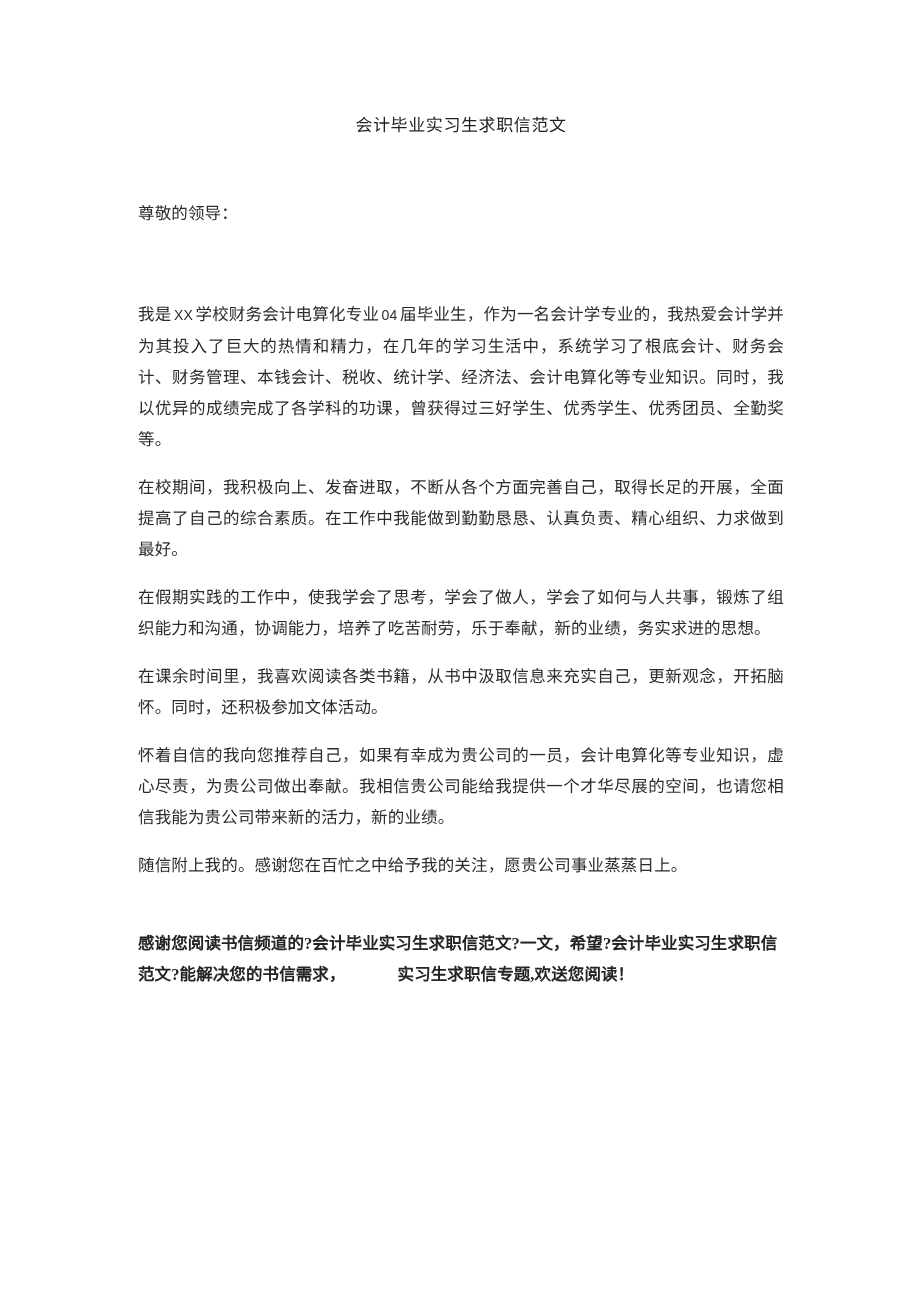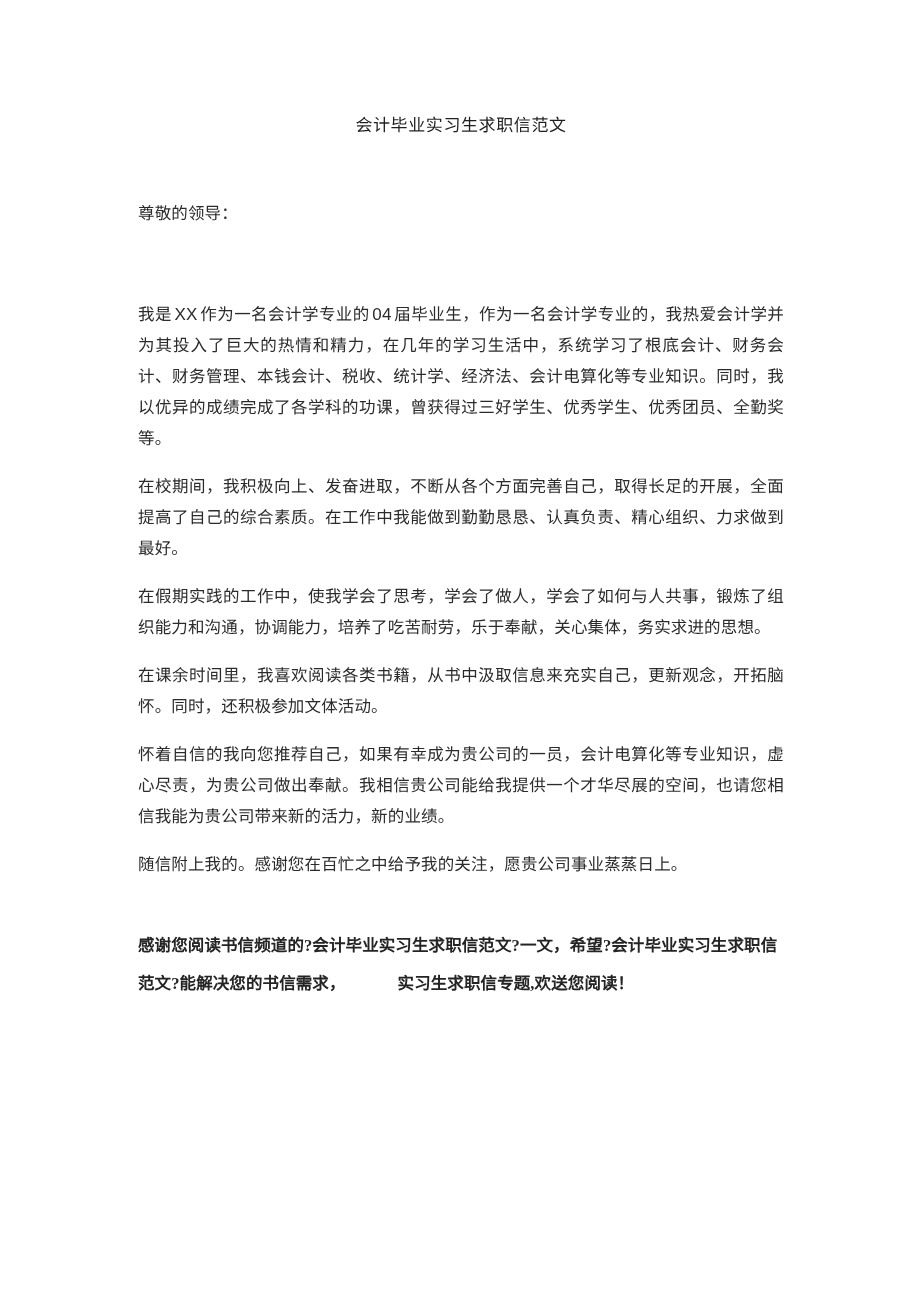--- a/index.html
+++ b/index.html
@@ -69,30 +69,30 @@
     height: 30px;
   }
 
   .gap-sm {
     height: 14px;
   }
 
   
   .latin {
     font-family: "Liberation Sans", "DejaVu Sans", sans-serif;
-    font-size: 17px;
+    font-size: 14px;
     padding: 0 2.5px;
   }
 
   
   .para.footer {
     font-family: "Liberation Serif", "DejaVu Serif", serif;
     font-weight: 600;
     font-size: 16.5px;
-    line-height: 38px;
+    line-height: 31px;
     letter-spacing: 0.1px;
     color: #242424;
     text-align: left;
   }
 
   .footer-gap {
     display: inline-block;
     width: 52px;
   }
 </style>
@@ -110,26 +110,26 @@
     <div class="gap-sm"></div>
 
     <p class="para salutation">尊敬的领导：</p>
 
     <div class="gap-lg"></div>
 
 
     <div class="gap-sm"></div>
 
     <p class="para">
-      <span>我是</span><span class="latin">XX</span><span>作为一名会计学专业的</span><span class="latin">04</span><span>届毕业生，作为一名会计学专业的，我热爱会计学并为其投入了巨大的热情和精力，在几年的学习生活中，系统学习了根底会计、财务会计、财务管理、本钱会计、税收、统计学、经济法、会计电算化等专业知识。同时，我以优异的成绩完成了各学科的功课，曾获得过三好学生、优秀学生、优秀团员、全勤奖等。</span>
+      <span>我是</span><span class="latin">XX</span><span>学校财务会计电算化专业</span><span class="latin">04</span><span>届毕业生，作为一名会计学专业的，我热爱会计学并为其投入了巨大的热情和精力，在几年的学习生活中，系统学习了根底会计、财务会计、财务管理、本钱会计、税收、统计学、经济法、会计电算化等专业知识。同时，我以优异的成绩完成了各学科的功课，曾获得过三好学生、优秀学生、优秀团员、全勤奖等。</span>
     </p>
 
     <p class="para">在校期间，我积极向上、发奋进取，不断从各个方面完善自己，取得长足的开展，全面提高了自己的综合素质。在工作中我能做到勤勤恳恳、认真负责、精心组织、力求做到最好。</p>
 
-    <p class="para">在假期实践的工作中，使我学会了思考，学会了做人，学会了如何与人共事，锻炼了组织能力和沟通，协调能力，培养了吃苦耐劳，乐于奉献，关心集体，务实求进的思想。</p>
+    <p class="para">在假期实践的工作中，使我学会了思考，学会了做人，学会了如何与人共事，锻炼了组织能力和沟通，协调能力，培养了吃苦耐劳，乐于奉献，新的业绩，务实求进的思想。</p>
 
     <p class="para">在课余时间里，我喜欢阅读各类书籍，从书中汲取信息来充实自己，更新观念，开拓脑怀。同时，还积极参加文体活动。</p>
 
     <p class="para">怀着自信的我向您推荐自己，如果有幸成为贵公司的一员，会计电算化等专业知识，虚心尽责，为贵公司做出奉献。我相信贵公司能给我提供一个才华尽展的空间，也请您相信我能为贵公司带来新的活力，新的业绩。</p>
 
     <p class="para">随信附上我的。感谢您在百忙之中给予我的关注，愿贵公司事业蒸蒸日上。</p>
 
     <div class="gap-md"></div>
 
     <p class="para footer">

